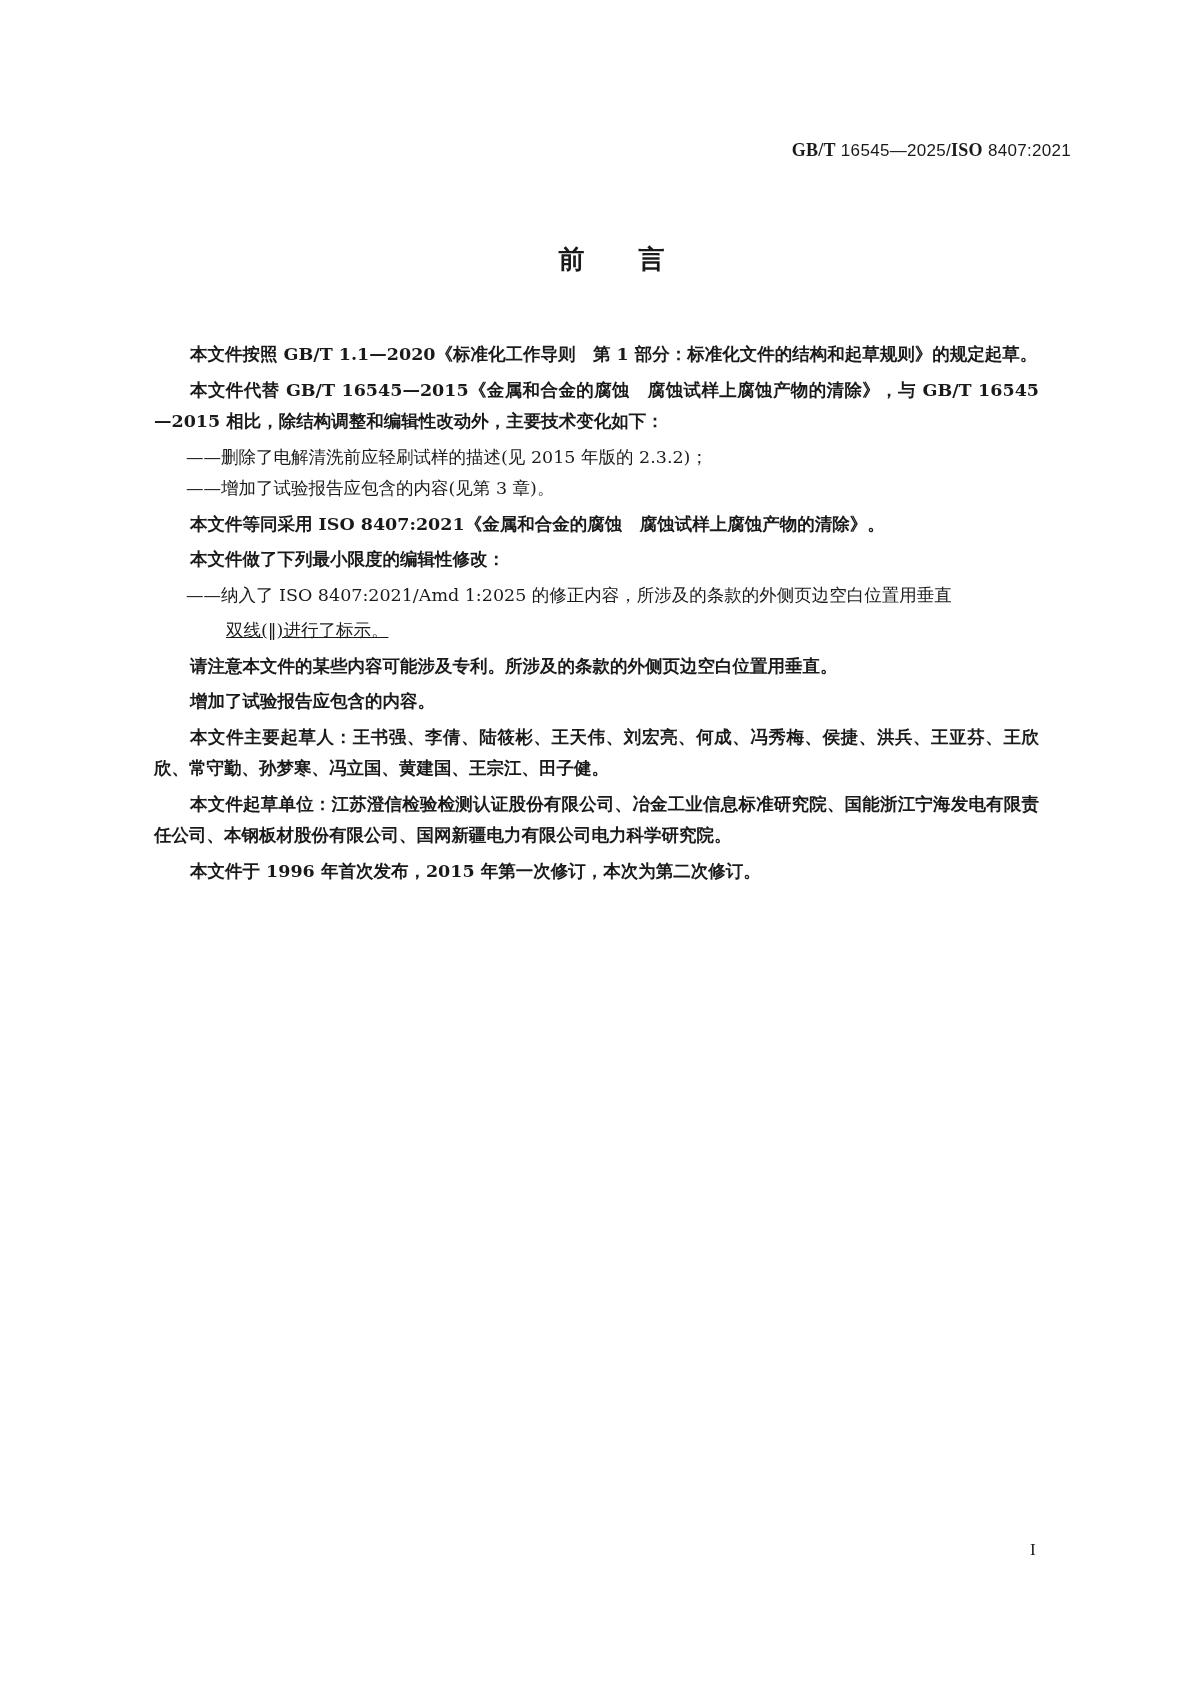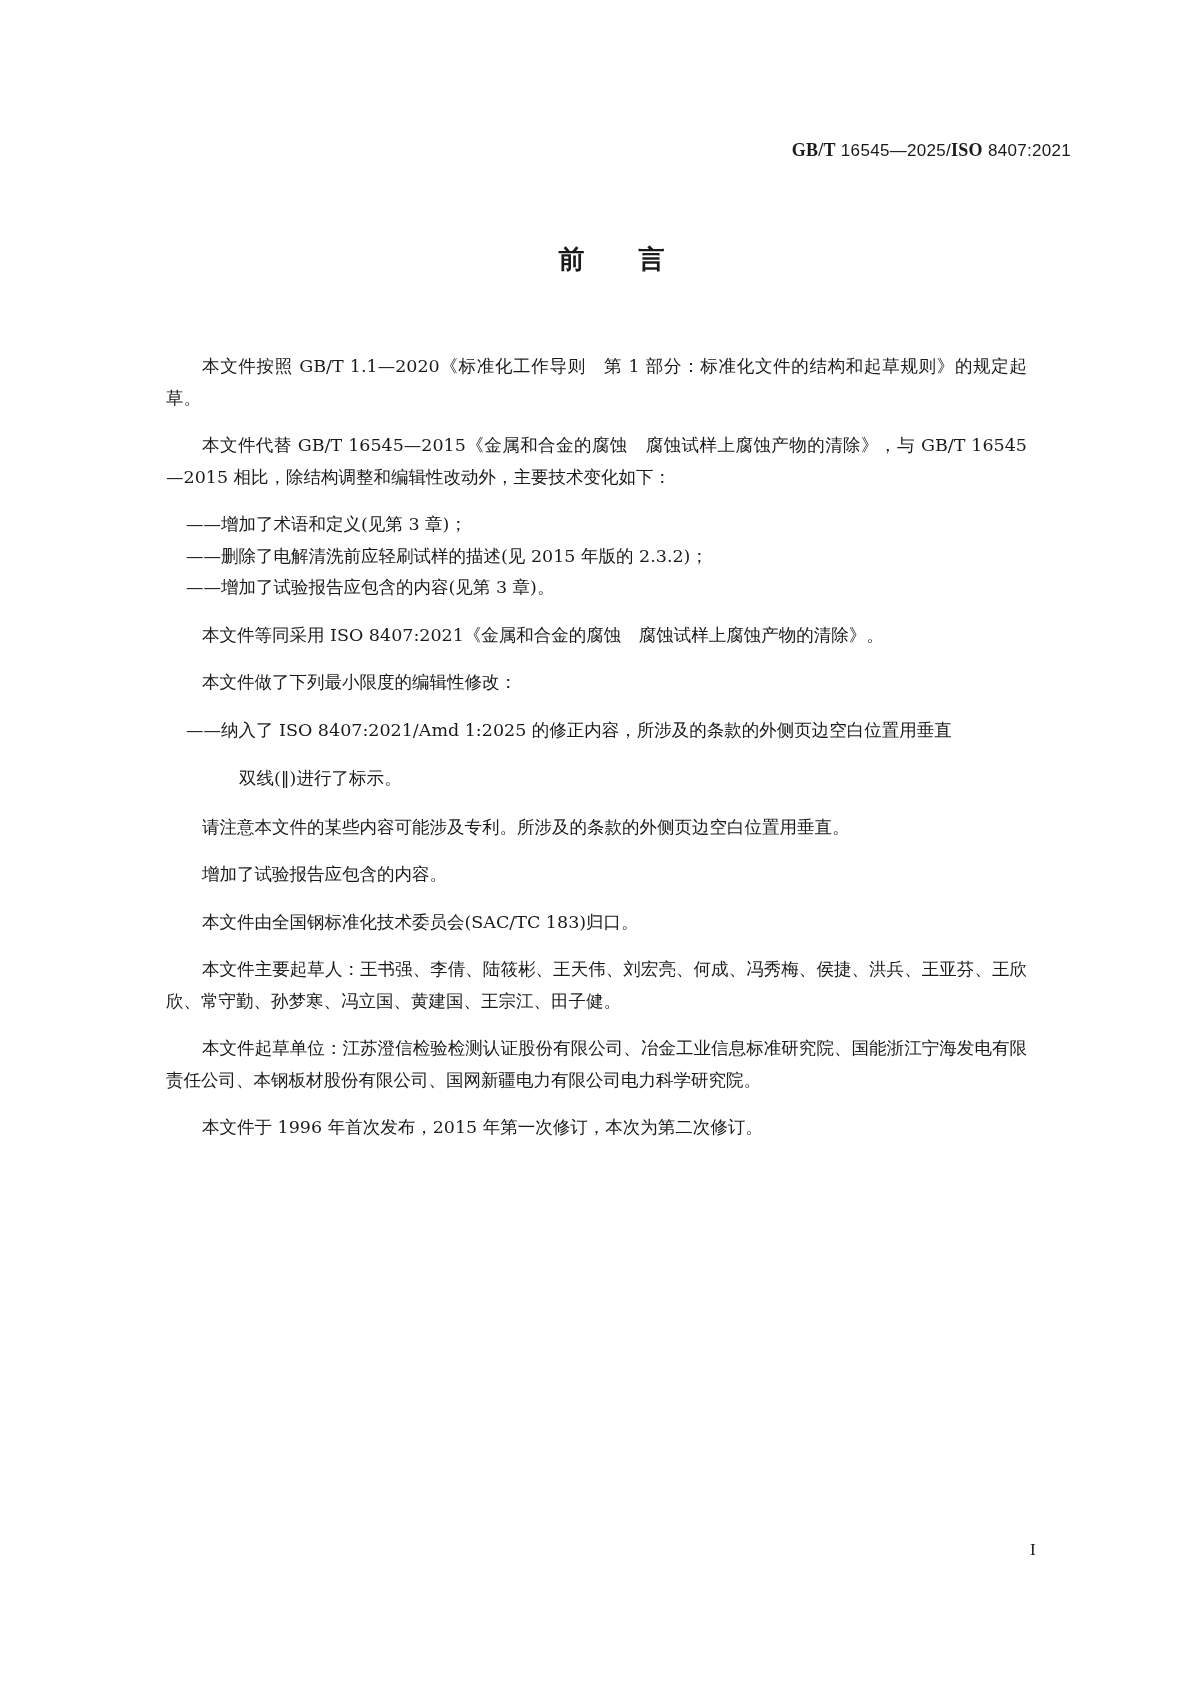--- a/index.html
+++ b/index.html
@@ -5,48 +5,46 @@
   html, body { margin:0; padding:0; background:#ffffff; }
   body { width:1191px; height:1685px; position:relative; overflow:hidden;
          font-family:"DejaVu Serif","Liberation Serif",serif; color:#1a1a1a; }
   .header { position:absolute; top:140px; right:120px; font-size:17px; letter-spacing:0.3px;
             font-family:"Liberation Sans","DejaVu Sans",sans-serif; }
   .header b { font-family:"Liberation Serif","DejaVu Serif",serif; font-weight:bold; font-size:18px; }
   .title { position:absolute; top:242px; left:0; width:1191px; text-align:center;
            font-family:"DejaVu Sans","Liberation Sans",sans-serif; font-weight:bold; font-size:26px;margin-left:16px; }
   .title span { display:inline-block; margin:0 27px; }
   .body { position:absolute; top:335px; left:150px; width:893px; font-size:17.5px; line-height:31.5px; }
-  .p { text-indent:36px; margin:16px; text-align:justify; }
+  .p { text-indent:36px; margin:4px; text-align:justify;font-weight:bold; }
   .dash { padding-left:36px; margin:0; }
-  .dash-cont { padding-left:72px; margin:17px; }
+  .dash-cont { padding-left:72px; margin:4px;text-decoration:underline; }
   .pageno { position:absolute; top:1540px; left:1030px; font-size:17px;
             font-family:"Liberation Serif",serif; }
 </style>
 </head>
 <body>
 
 <div class="header">
   <b>GB/T</b><span> 16545—2025/</span><b>ISO</b><span> 8407:2021</span>
 </div>
 
 <div class="title">
   <span>前</span><span>言</span>
 </div>
 
 <div class="body">
   <p class="p">本文件按照 GB/T 1.1—2020《标准化工作导则　第 1 部分：标准化文件的结构和起草规则》的规定起草。</p>
   <p class="p">本文件代替 GB/T 16545—2015《金属和合金的腐蚀　腐蚀试样上腐蚀产物的清除》，与 GB/T 16545—2015 相比，除结构调整和编辑性改动外，主要技术变化如下：</p>
-  <p class="dash">——增加了术语和定义(见第 3 章)；</p>
   <p class="dash">——删除了电解清洗前应轻刷试样的描述(见 2015 年版的 2.3.2)；</p>
   <p class="dash">——增加了试验报告应包含的内容(见第 3 章)。</p>
   <p class="p">本文件等同采用 ISO 8407:2021《金属和合金的腐蚀　腐蚀试样上腐蚀产物的清除》。</p>
   <p class="p">本文件做了下列最小限度的编辑性修改：</p>
   <p class="dash">——纳入了 ISO 8407:2021/Amd 1:2025 的修正内容，所涉及的条款的外侧页边空白位置用垂直</p>
   <p class="dash-cont">双线(‖)进行了标示。</p>
   <p class="p">请注意本文件的某些内容可能涉及专利。所涉及的条款的外侧页边空白位置用垂直。</p>
   <p class="p">增加了试验报告应包含的内容。</p>
-  <p class="p">本文件由全国钢标准化技术委员会(SAC/TC 183)归口。</p>
   <p class="p">本文件主要起草人：王书强、李倩、陆筱彬、王天伟、刘宏亮、何成、冯秀梅、侯捷、洪兵、王亚芬、王欣欣、常守勤、孙梦寒、冯立国、黄建国、王宗江、田子健。</p>
   <p class="p">本文件起草单位：江苏澄信检验检测认证股份有限公司、冶金工业信息标准研究院、国能浙江宁海发电有限责任公司、本钢板材股份有限公司、国网新疆电力有限公司电力科学研究院。</p>
   <p class="p">本文件于 1996 年首次发布，2015 年第一次修订，本次为第二次修订。</p>
 </div>
 
 <div class="pageno">I</div>
 
 </body></html>

